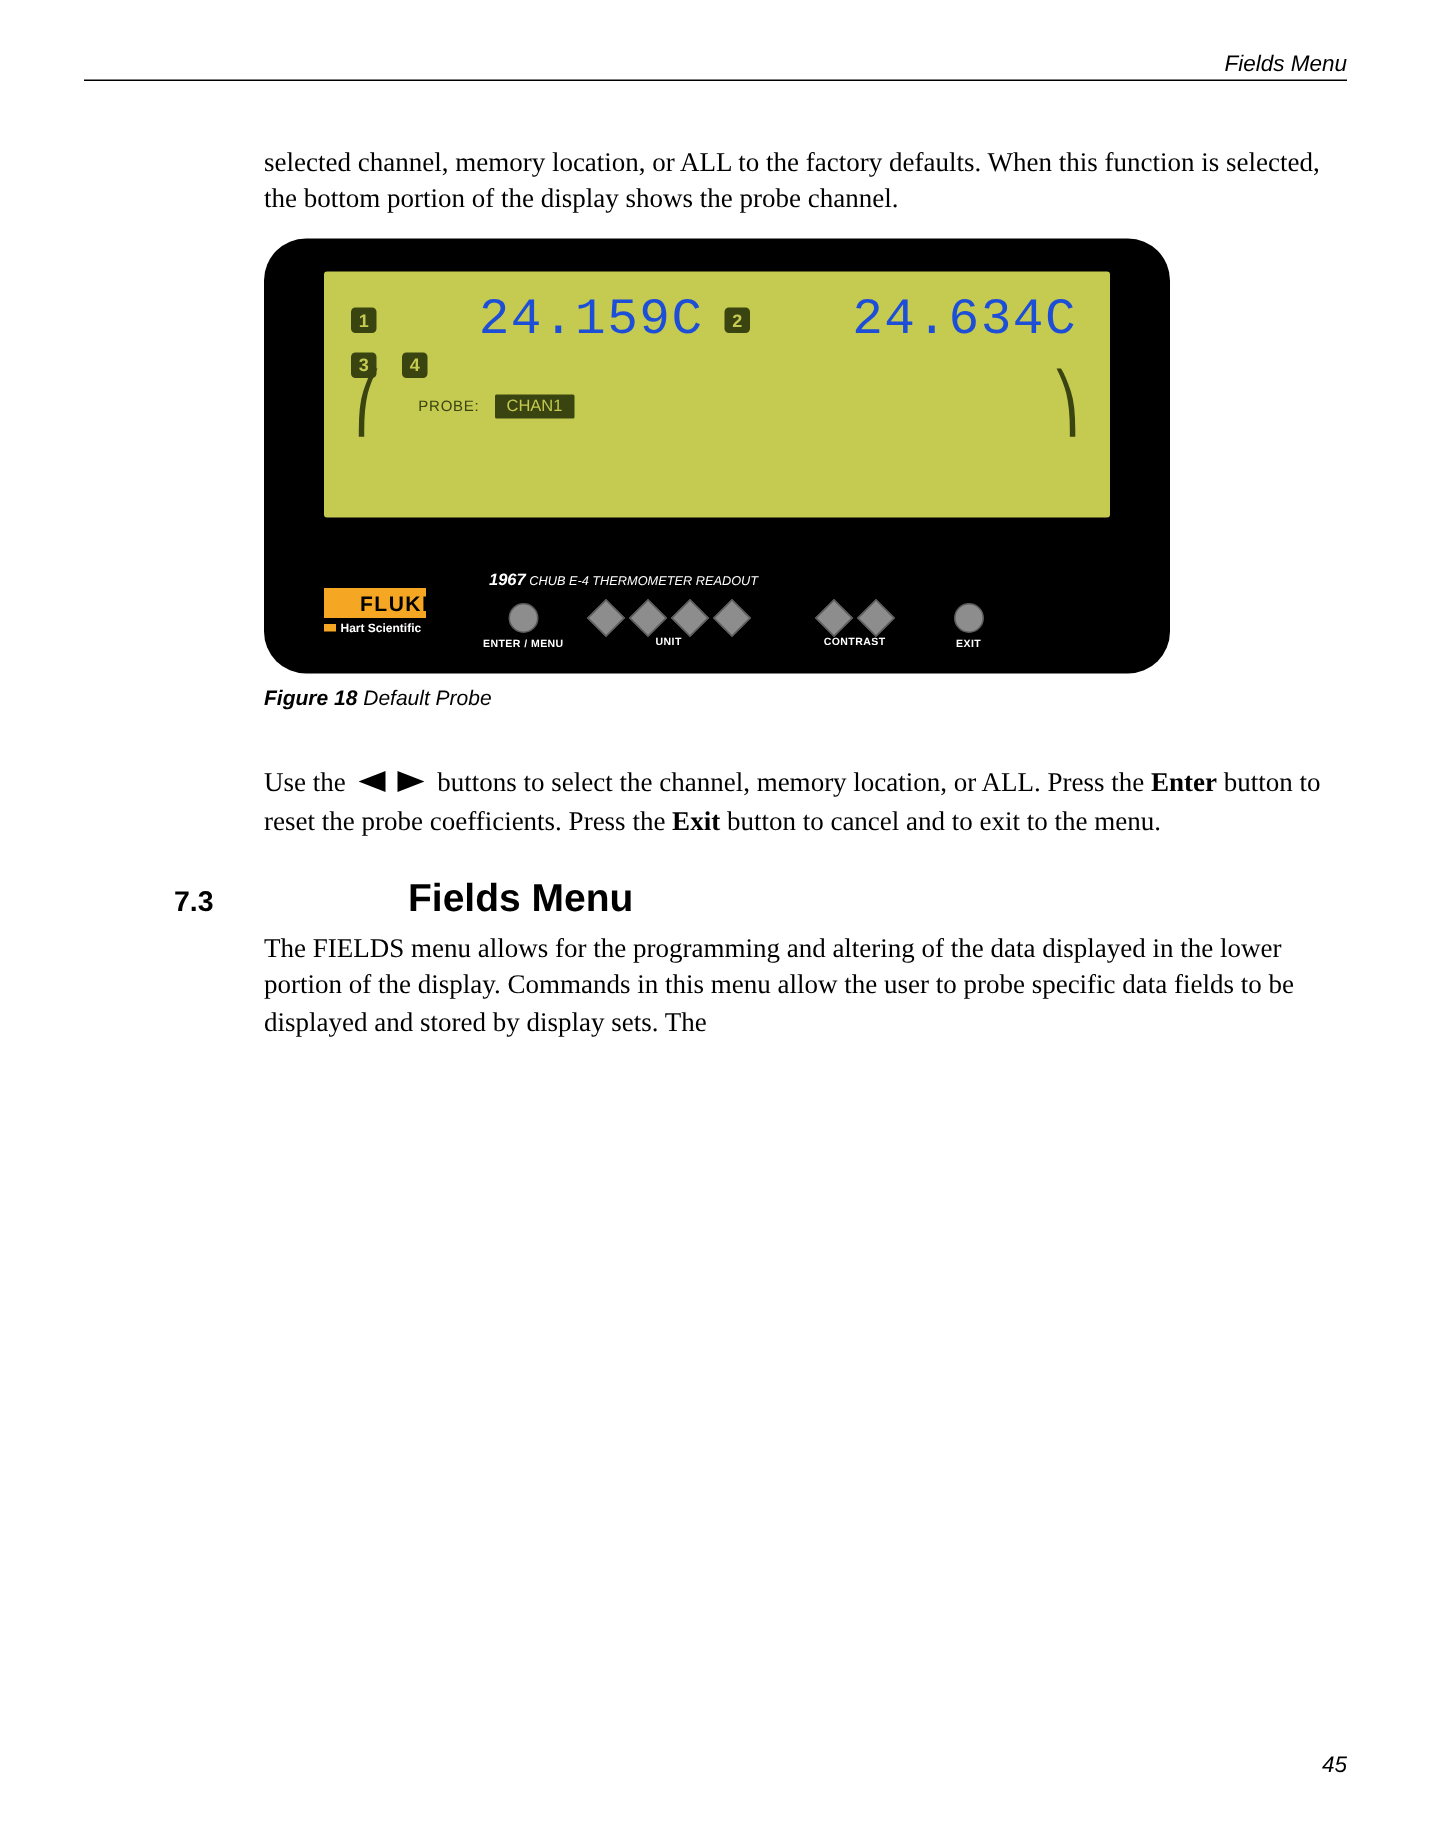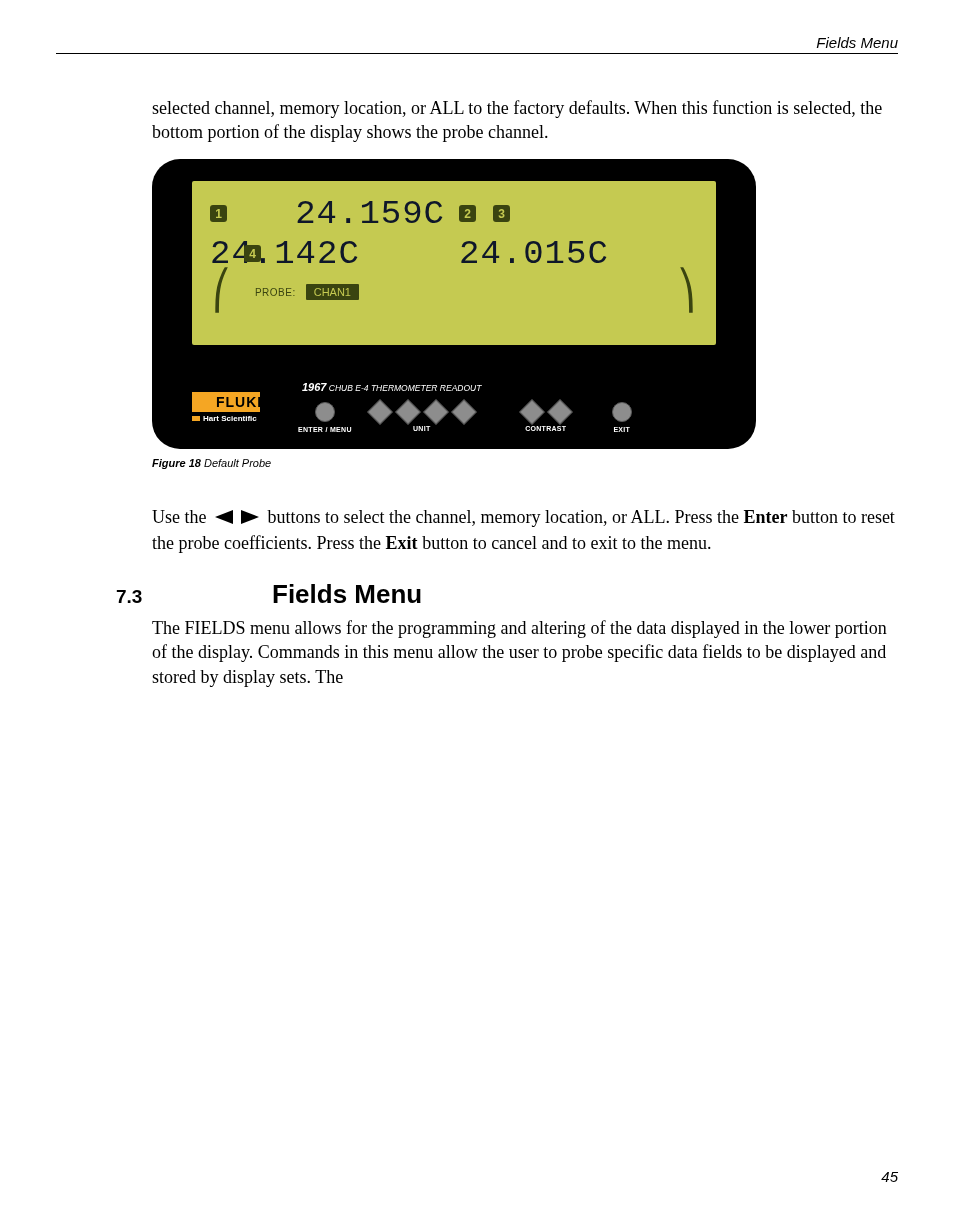--- a/index.html
+++ b/index.html
@@ -24,33 +24,33 @@
     font-style: italic;
     font-size: 15px;
     font-family: Arial, Helvetica, sans-serif;
   }
   .header-sub {
     font-style: italic;
     font-size: 15px;
     font-family: Arial, Helvetica, sans-serif;
   }
   .content {
-    margin-left: 96px;
+    margin-left: 120px;
     margin-right: 0;
   }
   .para {
     line-height: 1.35;
     margin-bottom: 10px;
   }
   .figure {
     margin: 14px 0 8px 0;
   }
   .figure-caption {
     font-family: Arial, Helvetica, sans-serif;
-    font-size: 11px;
+    font-size: 14px;
     margin: 8px 0 36px 0;
   }
   .figure-caption b { font-weight: bold; font-style: italic; }
   .figure-caption span { font-style: italic; }
   .arrow-icons {
     display: inline-block;
     vertical-align: middle;
     margin: 0 4px;
   }
   .section-row {
@@ -117,21 +117,21 @@
     font-size: 12px;
     border-radius: 3px;
     display: flex;
     align-items: center;
     justify-content: center;
   }
   .reading {
     font-family: "Courier New", Courier, monospace;
     font-size: 34px;
     letter-spacing: 1px;
-    color: #0f172a;
+    color: #1d4ed8;
     font-weight: 500;
     text-align: right;
     padding-right: 4px;
   }
   .probe-row {
     display: flex;
     align-items: center;
     justify-content: space-between;
     margin-top: 10px;
   }
@@ -270,24 +270,23 @@
 <div class="content">
   <p class="para">selected channel, memory location, or ALL to the factory defaults. When this function is selected, the bottom portion of the display shows the probe channel.</p>
 
   <div class="figure">
     <div class="device">
       <div class="screen">
         <div class="readings">
           <div class="ch-badge">1</div>
           <div class="reading">24.159C</div>
           <div class="ch-badge">2</div>
+          <div class="reading">24.634C</div>
           <div class="ch-badge">3</div>
-          <div class="reading">24.142C</div>
           <div class="ch-badge">4</div>
-          <div class="reading">24.015C</div>
         </div>
         <div class="probe-row">
           <span class="bracket">⎛</span>
           <div class="probe-inner" style="flex:1; margin-left:6px;">
             <span class="probe-label">PROBE:</span>
             <span class="probe-value">CHAN1</span>
           </div>
           <span class="bracket">⎞</span>
         </div>
       </div>

